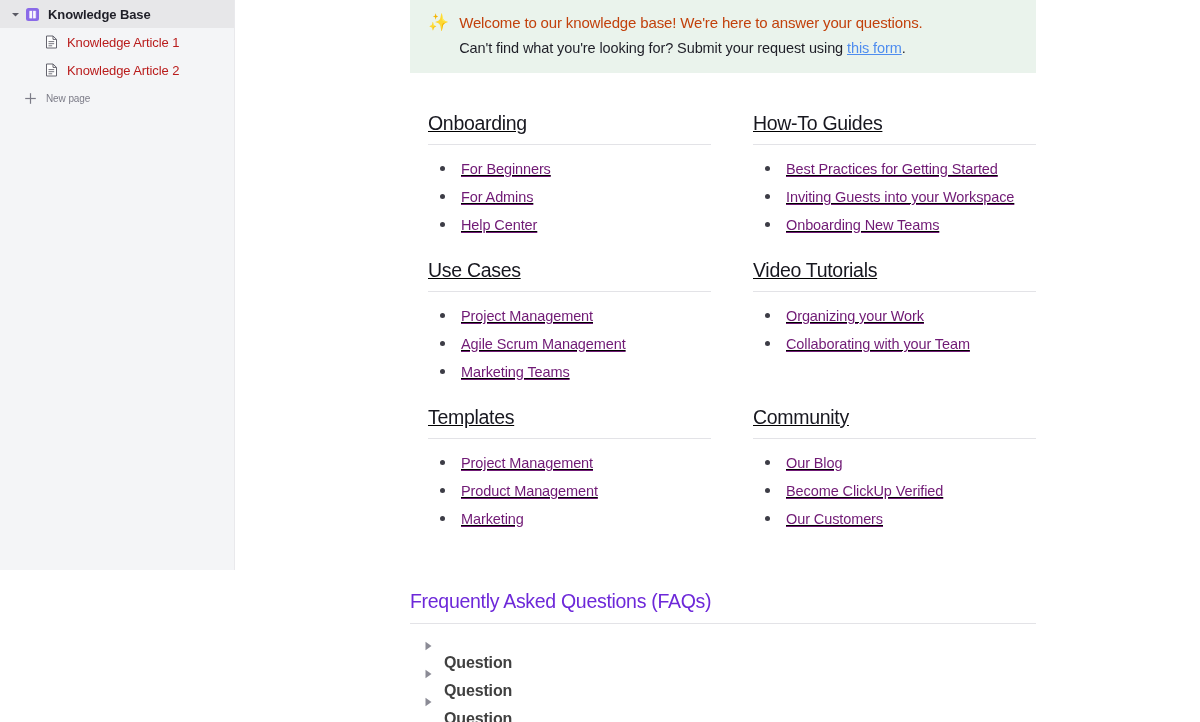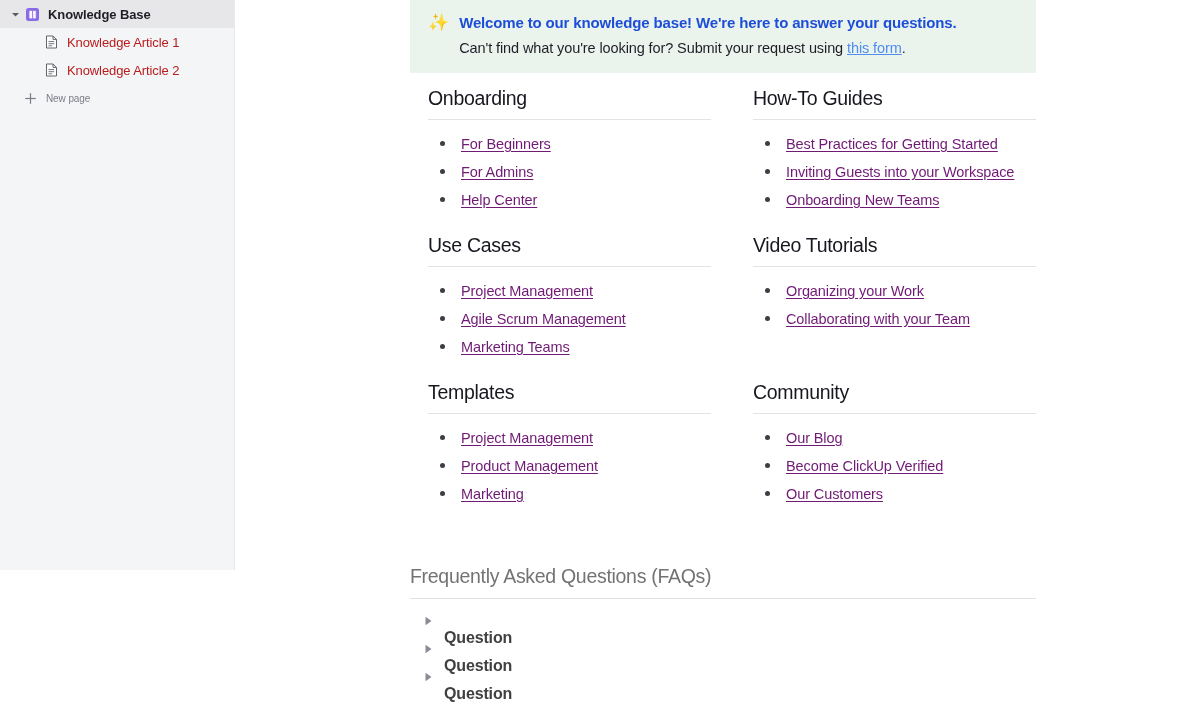--- a/index.html
+++ b/index.html
@@ -146,22 +146,22 @@
     line-height: 20px;
     margin-right: 10px;
     flex: 0 0 auto;
     color: #f2c94c;
   }
 
   .banner-text { flex: 1 1 auto; }
 
   .banner-title {
     font-size: 15px;
-    font-weight: 700;
-    color: #1d4ed8;
+    font-weight: 400;
+    color: #c2410c;
     line-height: 20px;
     letter-spacing: -0.15px;
   }
 
   .banner-sub {
     font-size: 14.5px;
     color: #1f1f28;
     line-height: 20px;
     margin-top: 5px;
     letter-spacing: -0.1px;
@@ -170,21 +170,22 @@
   .banner-sub a {
     color: #4f8def;
   }
 
   
   #grid {
     display: grid;
     grid-template-columns: 1fr 1fr;
     column-gap: 42px;
     padding: 0 0 0 18px;
-    margin-top: 12px;
+    margin-top: 37px;
+    text-decoration: underline;
   }
 
   .section { margin-bottom: 18px; }
 
   .section-title {
     font-size: 19.5px;
     font-weight: 400;
     color: #17171f;
     line-height: 26px;
     letter-spacing: -0.3px;
@@ -229,21 +230,21 @@
 
   
   #faq {
     margin-top: 37px;
     padding: 0;
   }
 
   #faq-title {
     font-size: 19.5px;
     font-weight: 400;
-    color: #737373;
+    color: #6d28d9;
     line-height: 26px;
     letter-spacing: -0.3px;
     padding-bottom: 9px;
   }
 
   #faq-rule {
     height: 1px;
     background: #e3e3e7;
     margin-bottom: 8px;
   }

